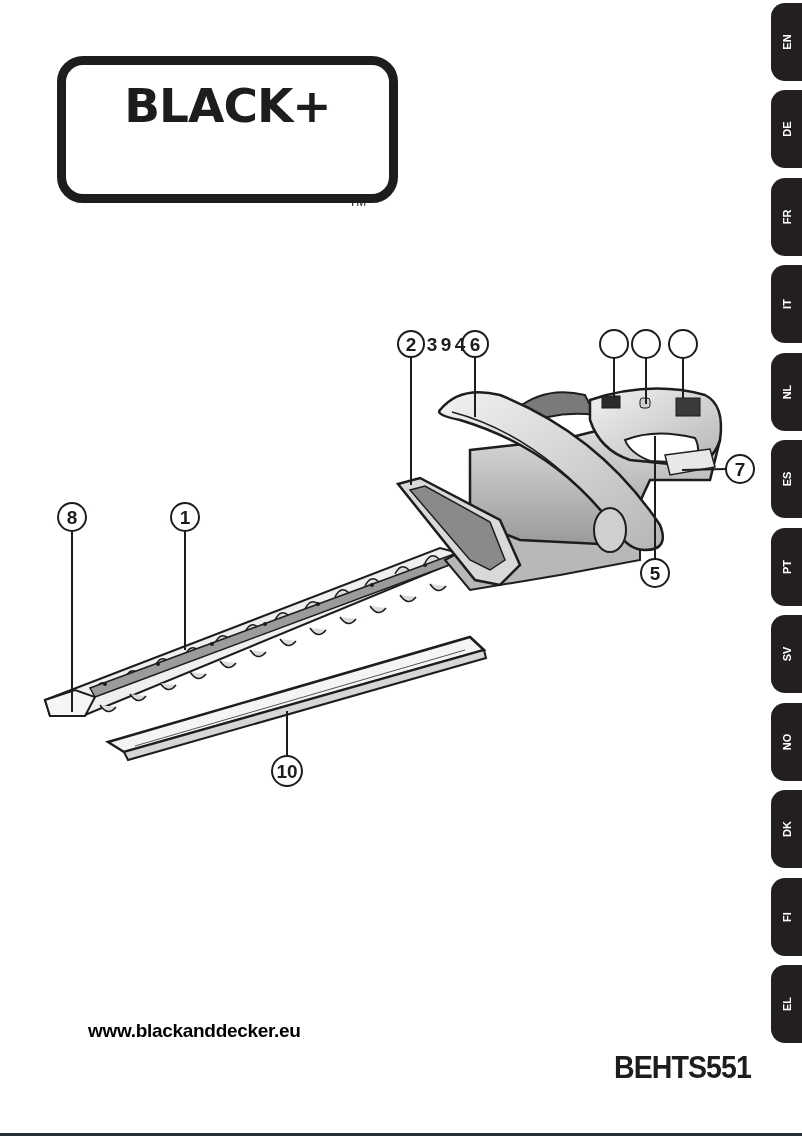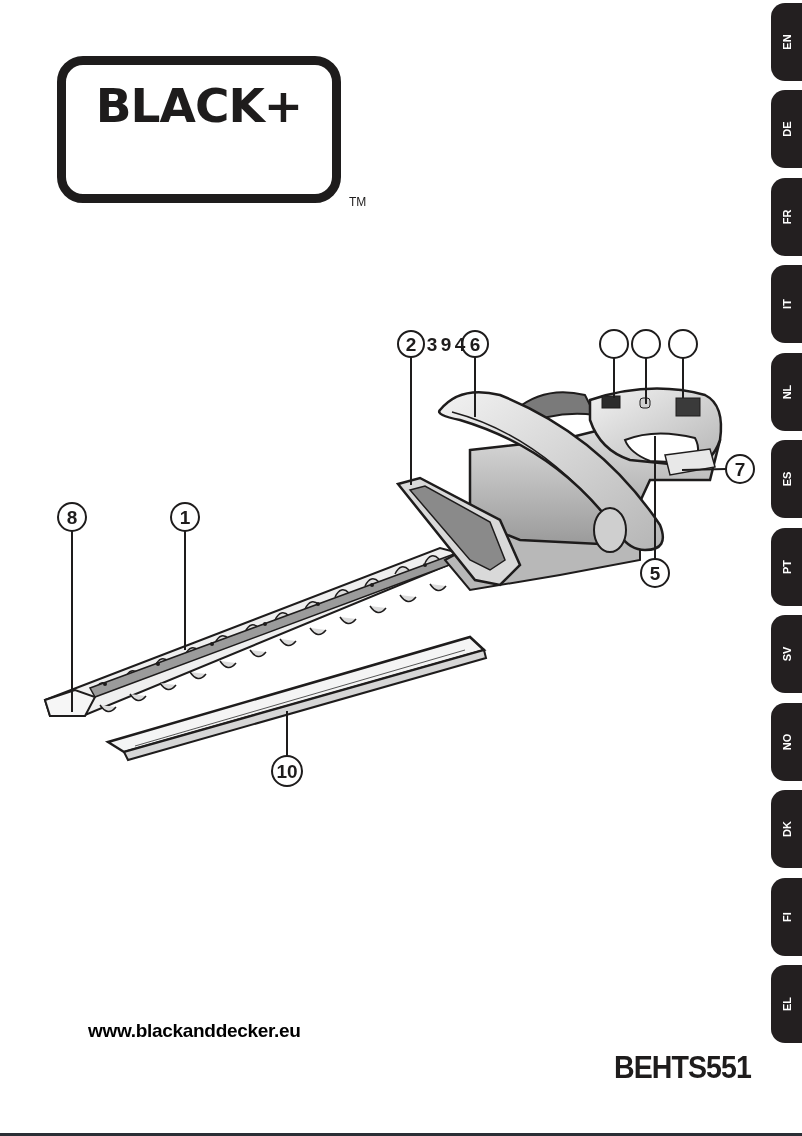--- a/index.html
+++ b/index.html
@@ -1,17 +1,17 @@
 <!DOCTYPE html>
 <html><head>
 <meta charset="utf-8">
 <style>
   html, body { margin:0; padding:0; background:#ffffff; }
   body { width:802px; height:1136px; position:relative; overflow:hidden; font-family:"Liberation Sans", sans-serif; }
-  .logo { position:absolute; left:57px; top:56px; width:284px; height:147px; border:9px solid #1e1c1c; border-radius:26px; box-sizing:border-box; }
+  .logo { position:absolute; left:57px; top:56px; width:341px; height:147px; border:9px solid #1e1c1c; border-radius:26px; box-sizing:border-box; }
   .logo-line { position:absolute; left:0; width:100%; text-align:center; font-family:"DejaVu Sans", sans-serif; font-weight:bold; font-size:47px; letter-spacing:-1px; color:#1e1c1c; line-height:1; }
   .logo-line.l1 { top:17px; }
   .logo-line.l2 { top:67px; }
   .tm { position:absolute; left:349px; top:195px; font-size:12px; color:#1e1c1c; font-family:"Liberation Sans", sans-serif; }
   .tabs { position:absolute; right:0; top:0; width:31px; height:1060px; }
   .tab { position:absolute; left:0; width:40px; height:78px; background:#231f20; border-radius:14px 0 0 14px; }
   .tab span { position:absolute; left:50%; top:50%; transform:translate(-50%,-50%) rotate(-90deg); color:#fff; font-weight:bold; font-size:11px; font-family:"Liberation Sans", sans-serif; white-space:nowrap; margin-left:-4px; }
   .illus { position:absolute; left:0; top:0; width:802px; height:1136px; }
   .url { position:absolute; left:88px; top:1020px; font-family:"Liberation Sans", sans-serif; font-weight:bold; font-size:19px; color:#000000; letter-spacing:-0.3px; }
   .model { position:absolute; left:614px; top:1050px; font-family:"Liberation Sans", sans-serif; font-weight:bold; font-size:31px; color:#1e1c1c; letter-spacing:-1px; transform:scaleX(0.92); transform-origin:left; }

